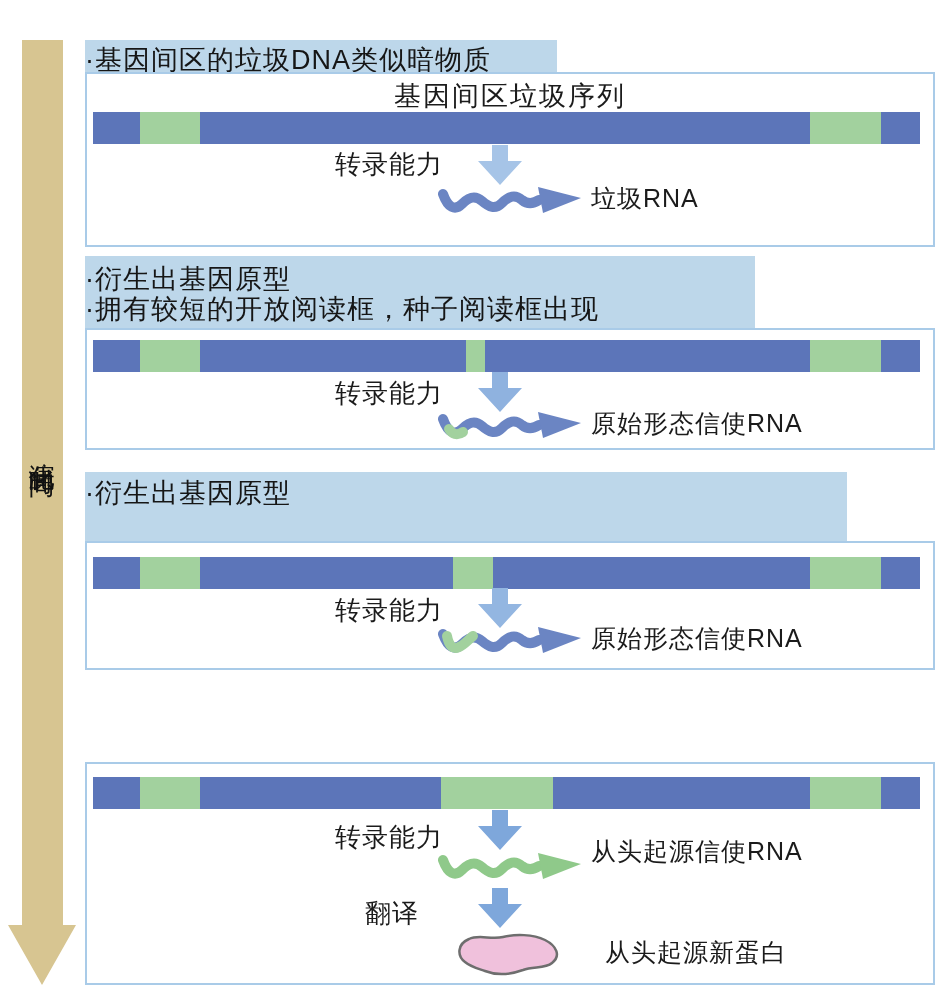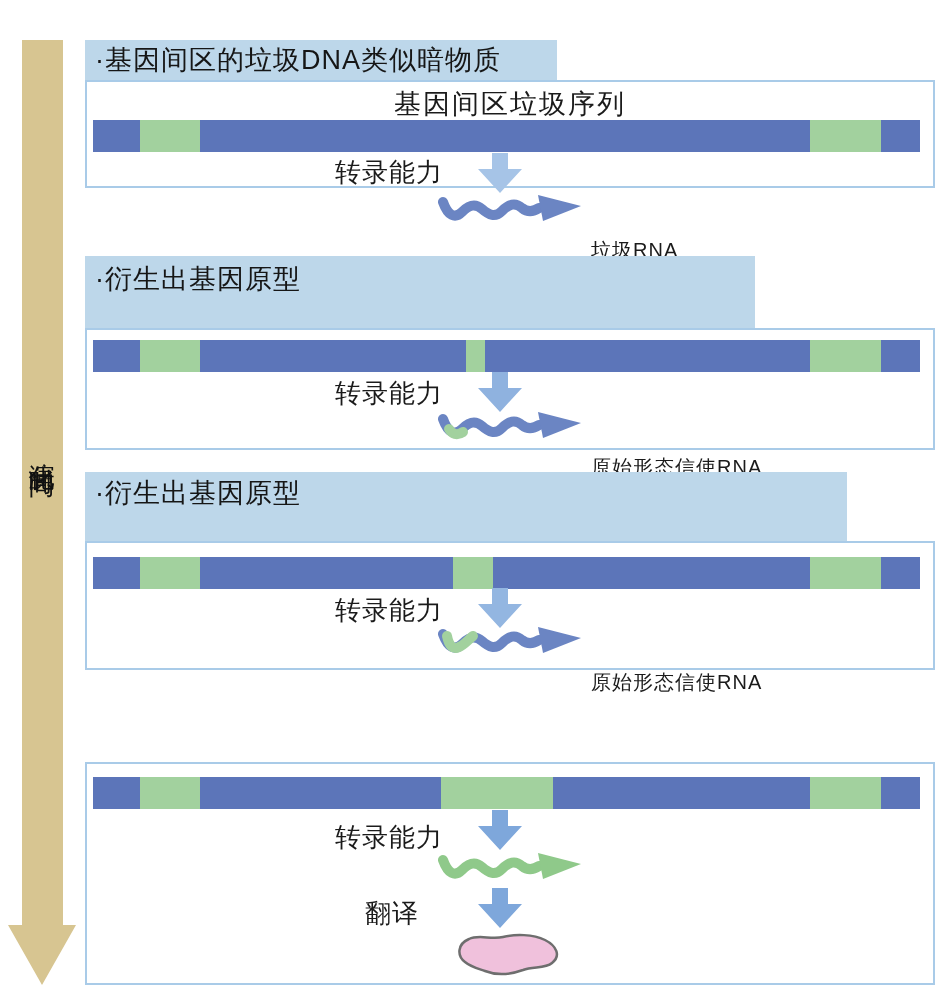--- a/index.html
+++ b/index.html
@@ -13,39 +13,39 @@
   .timeline-label{
     position:absolute;left:25px;top:442px;
     writing-mode:vertical-rl;text-orientation:upright;
     font-size:26px;letter-spacing:3px;color:#111;
   }
   
   .panel{position:absolute;left:85px;}
   .panel-header{
     position:absolute;left:0;top:0;background:#bdd7ea;
     font-size:27px;letter-spacing:1px;line-height:30px;color:#161616;
-    padding-left:10px;box-sizing:border-box;
+    box-sizing:border-box;
   }
   .panel-body{
     position:absolute;left:0;width:850px;background:#ffffff;
     border:2px solid #a9cbe8;box-sizing:border-box;
   }
   .seq-label{position:absolute;left:0;right:0;top:4px;text-align:center;font-size:27px;letter-spacing:2px;}
   .dna-bar{position:absolute;left:6px;height:32px;display:flex;flex-direction:row;}
   .dna-seg{height:100%;}
   .t-label{position:absolute;font-size:26px;letter-spacing:1px;}
-  .rna-label{position:absolute;font-size:20px;letter-spacing:1px;line-height:36px;white-space:nowrap;margin-top:44px;}
+  .rna-label{position:absolute;font-size:25px;letter-spacing:1px;line-height:36px;white-space:nowrap;}
   .down-arrow{position:absolute;width:46px;height:40px;}
   .wave{position:absolute;width:148px;height:36px;}
   .blob{position:absolute;width:120px;height:54px;}
 
   
   .p1.panel{top:40px;width:850px;height:193px;}
   .p1 .panel-header{width:472px;height:40px;line-height:40px;}
-  .p1 .panel-body{top:40px;height:108px;text-decoration:underline;}
+  .p1 .panel-body{top:32px;height:175px;text-decoration:underline;}
   .p1 .dna-bar{top:38px;}
   .p1 .t-label{left:248px;top:73px;}
   .p1 .down-arrow{left:390px;top:71px;}
   .p1 .wave{left:348px;top:110px;}
   .p1 .rna-label{left:504px;top:106px;}
 
   .p2.panel{top:256px;width:850px;height:194px;}
   .p2 .panel-header{width:670px;height:72px;padding-top:8px;}
   .p2 .panel-body{top:72px;height:122px;}
   .p2 .dna-bar{top:10px;}
@@ -107,20 +107,21 @@
         <path d="M8,10 C13,24 20,27 27,20 C34,13 40,11 47,17 C54,23 60,26 67,19 C74,12 80,10 87,16 C92,20 98,20 104,16" fill="none" stroke-width="10" stroke-linecap="round" stroke="#6b85c3"></path>
         <polygon points="103,3 146,14 108,29" fill="#6b85c3"></polygon>
       </svg>
       <div class="rna-label">垃圾RNA</div>
     </div>
   </section>
 
   <section class="panel p2">
     <header class="panel-header" style="background: rgb(189, 215, 234);">
       <div>·衍生出基因原型</div>
+      <div>·拥有较短的开放阅读框，种子阅读框出现</div>
     </header>
     <div class="panel-body" style="border-color: rgb(169, 203, 232);">
       <div class="dna-bar">
           <div class="dna-seg" style="width: 47px; background: rgb(92, 117, 185);"></div>
           <div class="dna-seg" style="width: 60px; background: rgb(162, 209, 158);"></div>
           <div class="dna-seg" style="width: 266px; background: rgb(92, 117, 185);"></div>
           <div class="dna-seg" style="width: 19px; background: rgb(162, 209, 158);"></div>
           <div class="dna-seg" style="width: 325px; background: rgb(92, 117, 185);"></div>
           <div class="dna-seg" style="width: 71px; background: rgb(162, 209, 158);"></div>
           <div class="dna-seg" style="width: 39px; background: rgb(92, 117, 185);"></div>
@@ -177,24 +178,26 @@
           <div class="dna-seg" style="width: 39px; background: rgb(92, 117, 185);"></div>
         </div>
       <div class="t-label">转录能力</div>
       <svg class="down-arrow" viewBox="0 0 46 40" aria-hidden="true">
         <polygon points="15,0 31,0 31,16 45,16 23,40 1,16 15,16" fill="#7ea7db"></polygon>
       </svg>
       <svg class="wave" viewBox="0 0 148 36" aria-hidden="true">
         <path d="M8,10 C13,24 20,27 27,20 C34,13 40,11 47,17 C54,23 60,26 67,19 C74,12 80,10 87,16 C92,20 98,20 104,16" fill="none" stroke-width="10" stroke-linecap="round" stroke="#8fc98a"></path>
         <polygon points="103,3 146,14 108,29" fill="#8fc98a"></polygon>
       </svg>
+      <div class="rna-label">从头起源信使RNA</div>
 
       <div class="t-label t-label2">翻译</div>
       <svg class="down-arrow down-arrow2" viewBox="0 0 46 40" aria-hidden="true">
         <polygon points="15,0 31,0 31,16 45,16 23,40 1,16 15,16" fill="#7ea7db"></polygon>
       </svg>
       <svg class="blob" viewBox="0 0 120 54" aria-hidden="true">
         <path d="M16,34 C8,28 8,16 20,11 C30,6 42,12 54,9 C66,6 84,6 96,12 C108,18 112,28 103,35 C96,41 84,38 74,42 C60,47 46,47 36,43 C27,40 22,39 16,34 Z" stroke-width="2.5" stroke-linejoin="round" fill="#f0c1dc" stroke="#6e6e6e"></path>
       </svg>
+      <div class="rna-label protein-label">从头起源新蛋白</div>
     </div>
   </section>
 
 </div>
 
 </body></html>

